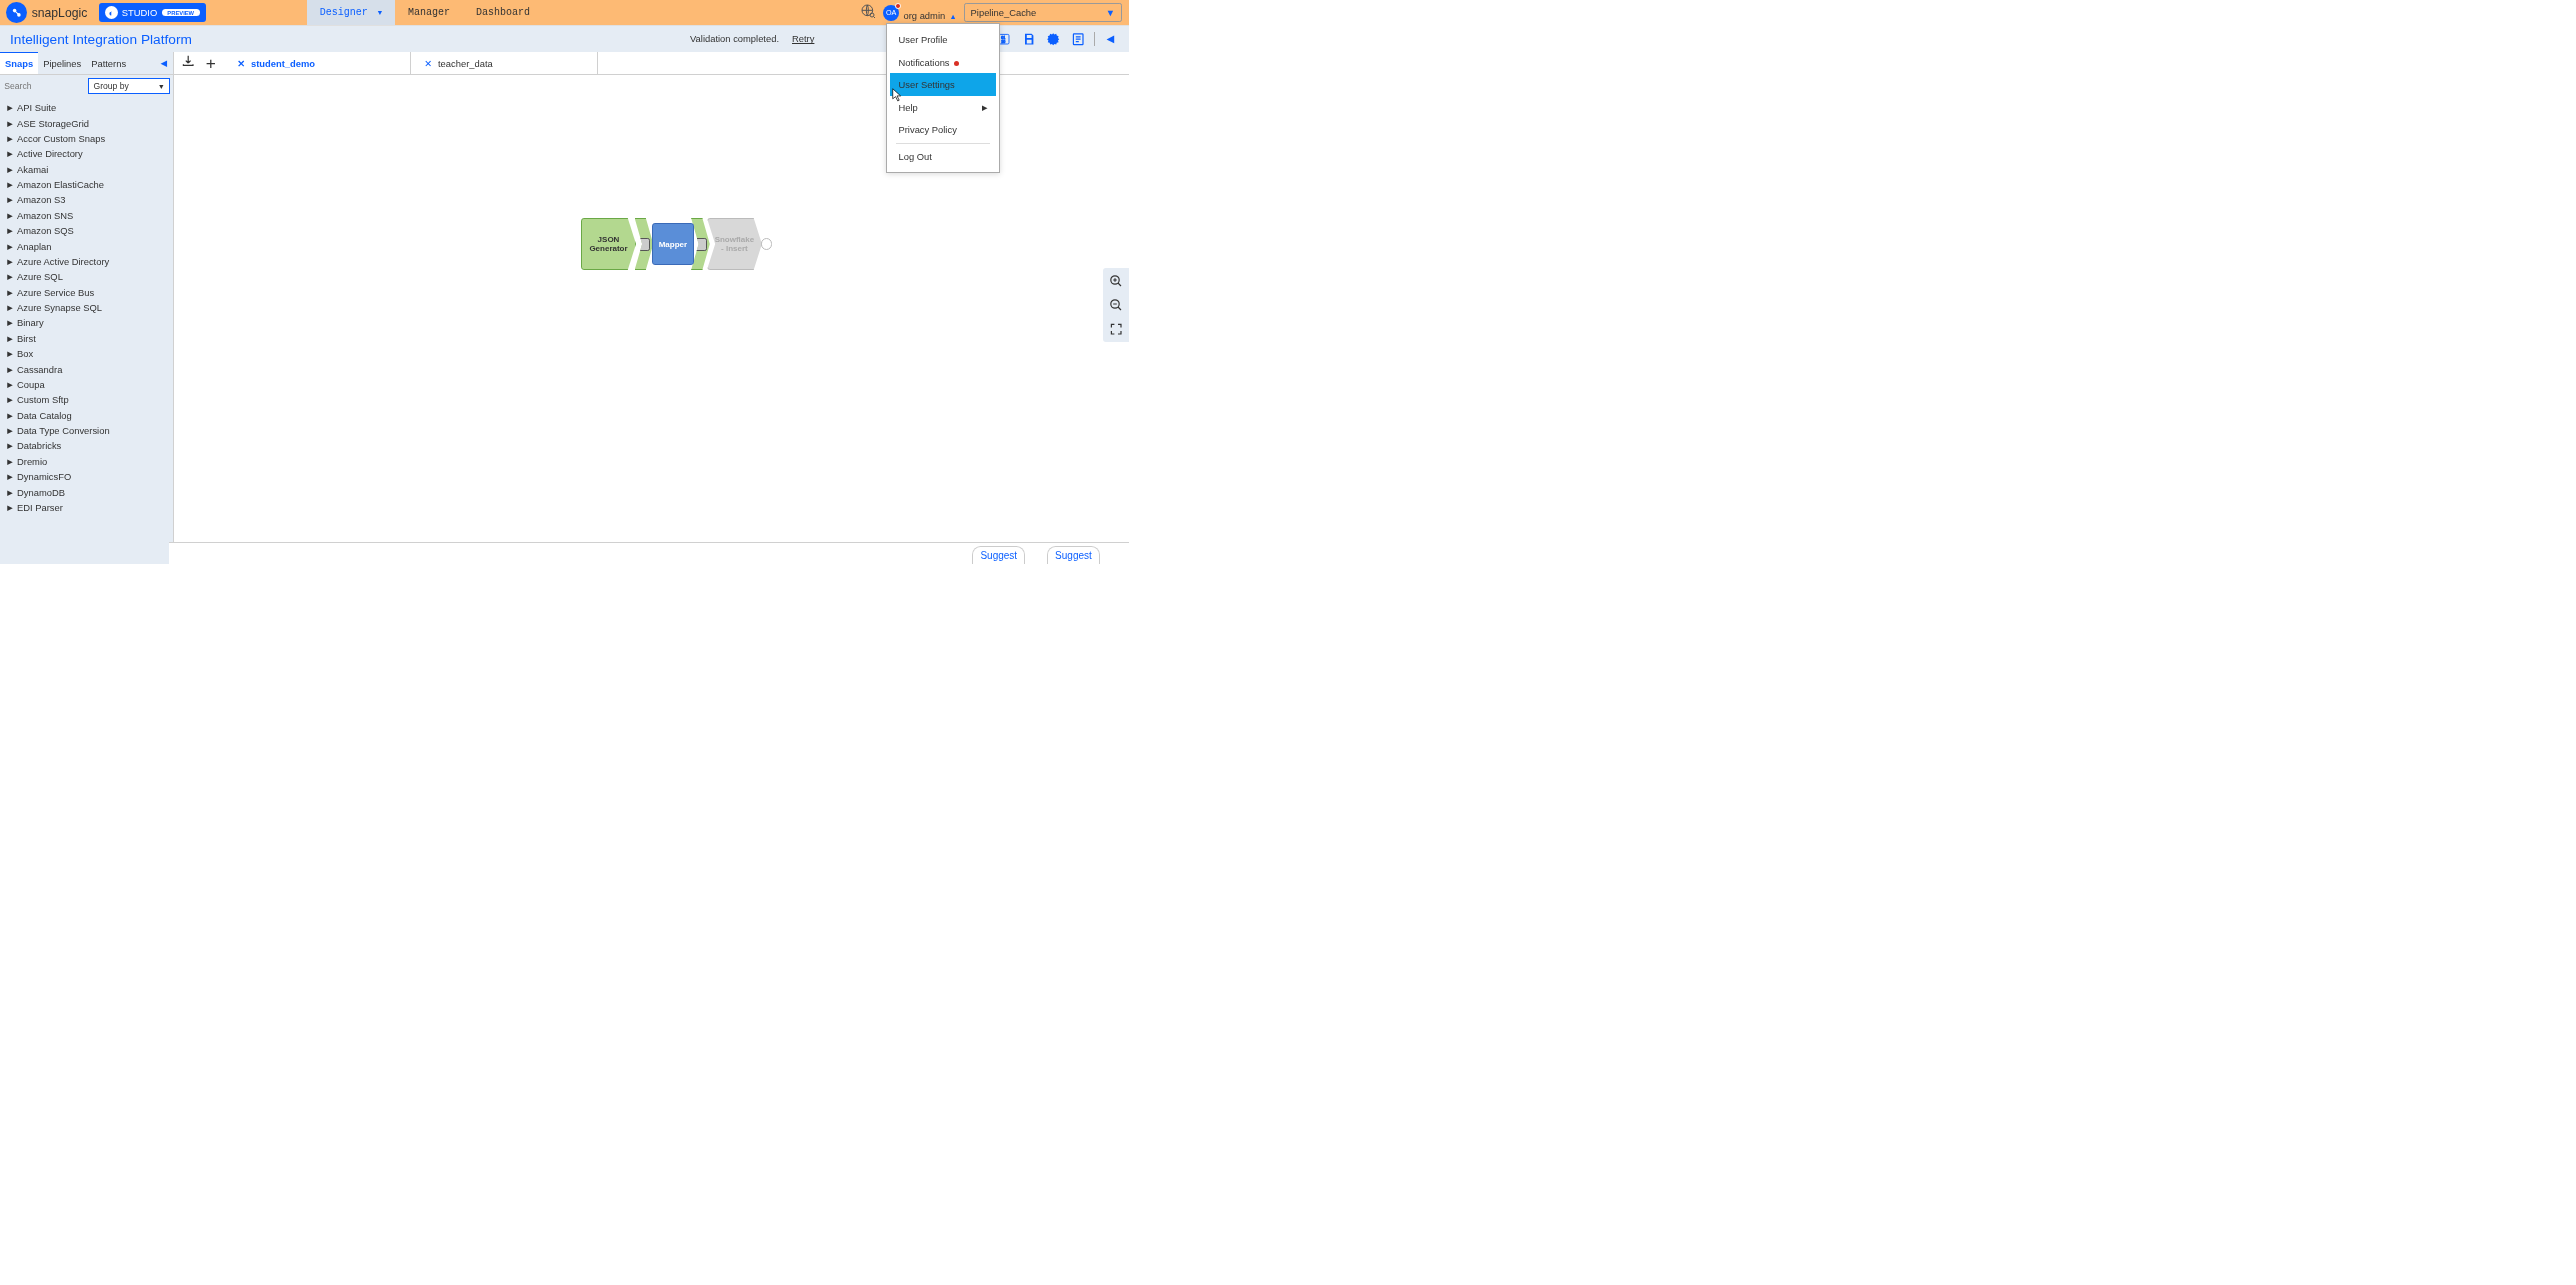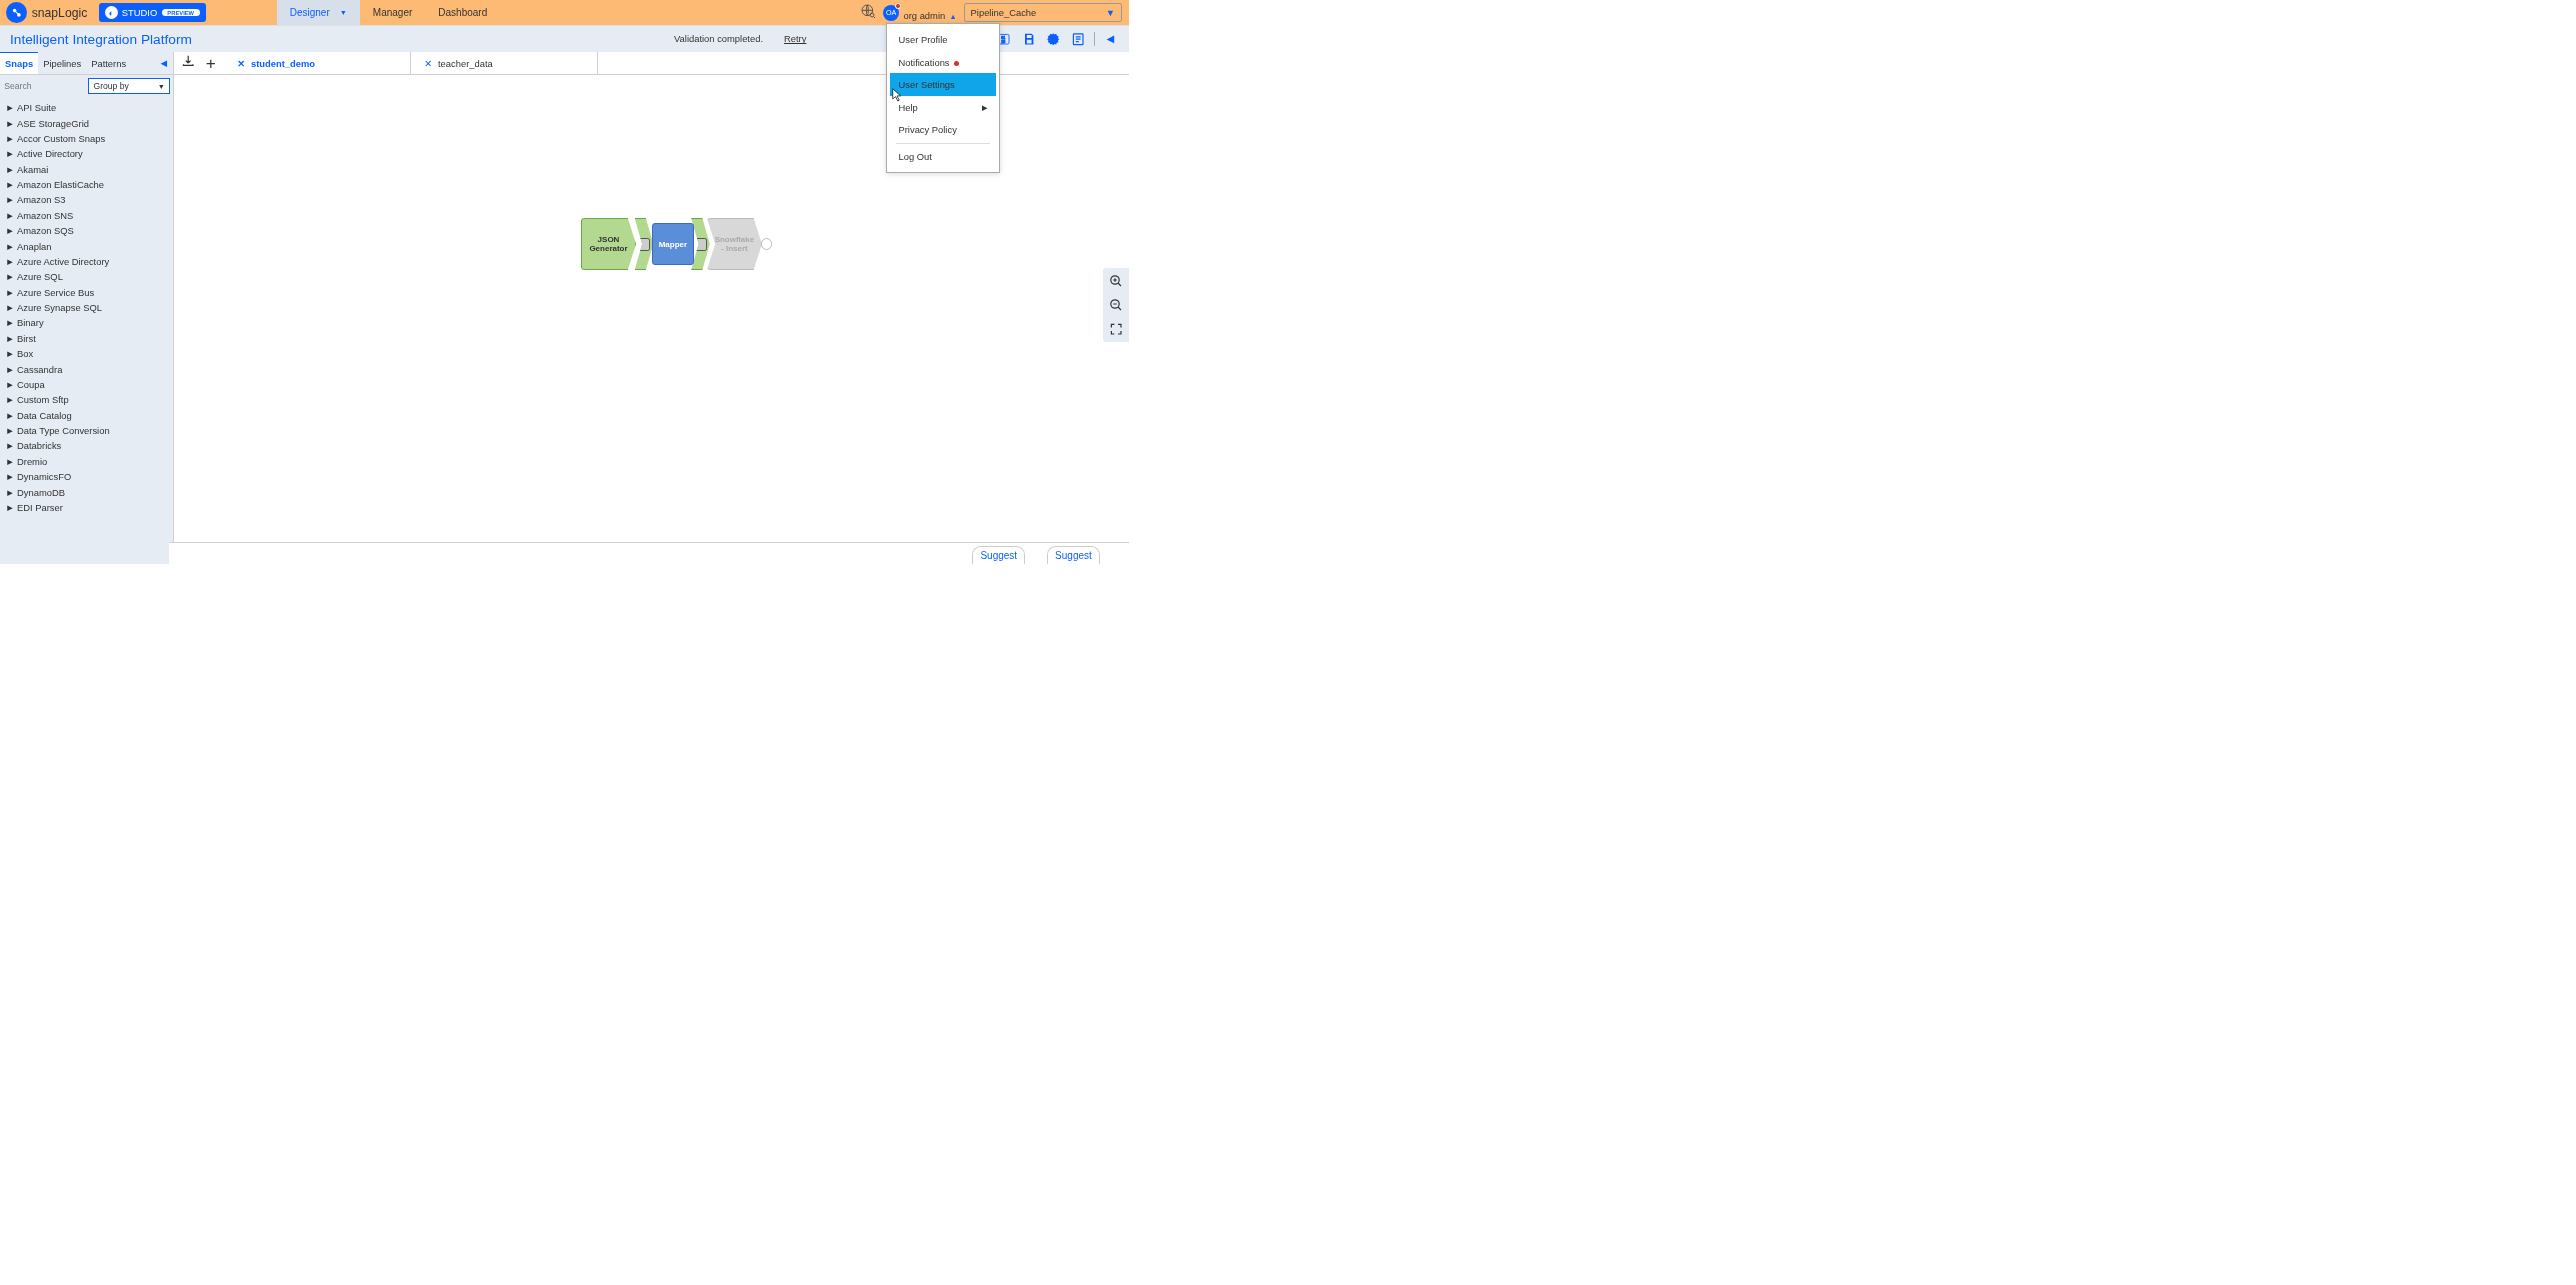--- a/index.html
+++ b/index.html
@@ -7,38 +7,38 @@
 
 
 .topbar { height: 26px; display: flex; align-items: center; background: #fdba74; border-bottom: 0.7px solid #e0e0e0; }
 .logo-group { display: flex; align-items: center; padding-left: 5.8px; gap: 4.3px; }
 .logo-icon { width: 21.6px; height: 21.6px; background: #0b5fff; border-radius: 50%; display: flex; align-items: center; justify-content: center; color: #fff; font-size: 10px; }
 .logo-text { font-size: 12.2px; font-weight: 500; color: #333; }
 .studio-badge { display: flex; align-items: center; gap: 4.3px; background: #0b5fff; color: #fff; border-radius: 2.9px; padding: 2.9px 5.8px; margin-left: 7.2px; font-size: 9.4px; font-weight: 500; }
 .studio-badge .preview { background: #fff; color: #0b5fff; border-radius: 7.2px; padding: 0.7px 5.8px; font-size: 5.8px; font-weight: 600; }
 .studio-badge .studio-icon { width: 13px; height: 13px; background: #fff; border-radius: 50%; display: flex; align-items: center; justify-content: center; color: #0b5fff; font-size: 8.6px; }
 
-.nav-tabs { display: flex; align-items: flex-end; margin-left: 71px; height: 100%; }
+.nav-tabs { display: flex; align-items: flex-end; margin-left: 101px; height: 100%; font-family: Liberation Mono, monospace; }
 .nav-tab { display: flex; align-items: center; padding: 0 13px; font-size: 10px; cursor: pointer; height: 100%; }
 .nav-tab.active { background: #d6dfea; color: #0b5fff; font-weight: 500; }
 .nav-tab .chevdown { margin-left: 10px; font-size: 7.2px; color: #0b5fff; }
 
 .topbar-right { margin-left: auto; display: flex; align-items: center; gap: 7.2px; padding-right: 7.2px; }
 .globe-icon { font-size: 14.4px; color: #555; cursor: pointer; position: relative; }
 .user-badge { display: flex; align-items: flex-end; gap: 4.3px; cursor: pointer; }
 .user-avatar { width: 16px; height: 16px; background: #0b5fff; border-radius: 50%; color: #fff; font-size: 7.2px; display: flex; align-items: center; justify-content: center; position: relative; }
 .user-avatar .dot { position: absolute; top: -1.4px; right: -1.4px; width: 5.8px; height: 5.8px; background: #d93025; border-radius: 50%; border: 0.7px solid #fff; }
 .user-caret { color: #0b5fff; font-size: 7.2px; }
 .pipeline-select { border: 0.7px solid #999; border-radius: 2.2px; padding: 2.9px 5.8px; display: flex; align-items: center; justify-content: space-between; width: 158px; font-size: 9.4px; cursor: pointer; }
 .pipeline-select .chevdown { color: #0b5fff; }
 
 
 .subheader { height: 26px; background: #e5ecf4; display: flex; align-items: center; padding: 0 10px; }
 .subheader-title { font-size: 13.7px; color: #0b5fff; font-weight: 400; }
-.subheader-right { margin-left: auto; display: flex; align-items: center; gap: 21px; font-size: 9.4px; }
+.subheader-right { margin-left: auto; display: flex; align-items: center; gap: 13px; font-size: 9.4px; }
 .retry-link { text-decoration: underline; color: #333; cursor: pointer; }
 .icon-btn { width: 17.3px; height: 17.3px; display: flex; align-items: center; justify-content: center; color: #0b5fff; font-size: 13px; cursor: pointer; }
 .icon-row { display: flex; gap: 7.2px; align-items: center; margin-left: 144px; }
 
 
 .tabrow { height: 23px; display: flex; align-items: stretch; border-bottom: 0.7px solid #d0d0d0; background: #fff; }
 .palette-tabs { display: flex; align-items: center; background: #e5ecf4; width: 174px; border-right: 0.7px solid #d0d0d0; }
 .palette-tab { padding: 0 5px; height: 100%; display: flex; align-items: center; font-size: 9.4px; cursor: pointer; }
 .palette-tab.active { background: #fff; color: #0b5fff; font-weight: 600; border-top: 1.4px solid #0b5fff; }
 .palette-collapse { margin-left: auto; padding: 0 5.8px; color: #0b5fff; cursor: pointer; font-size: 8.6px; }

